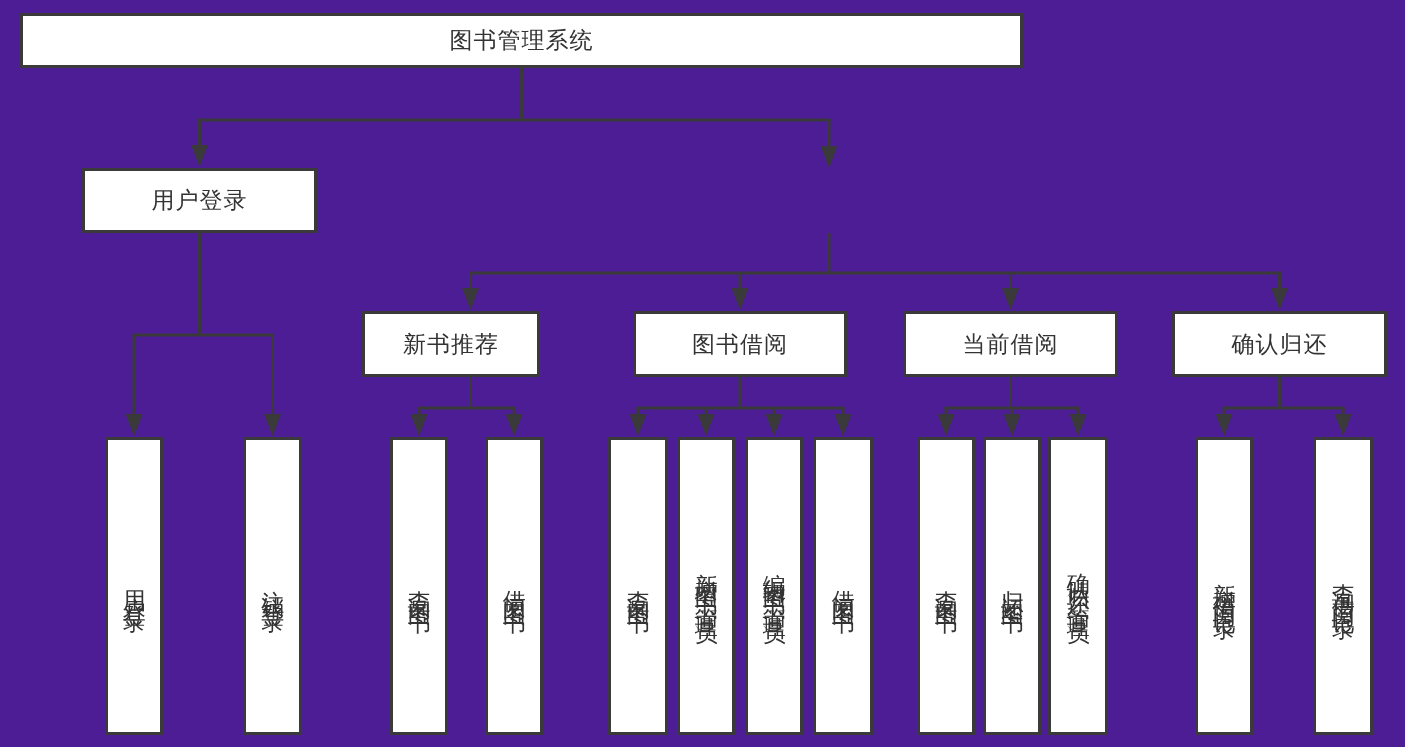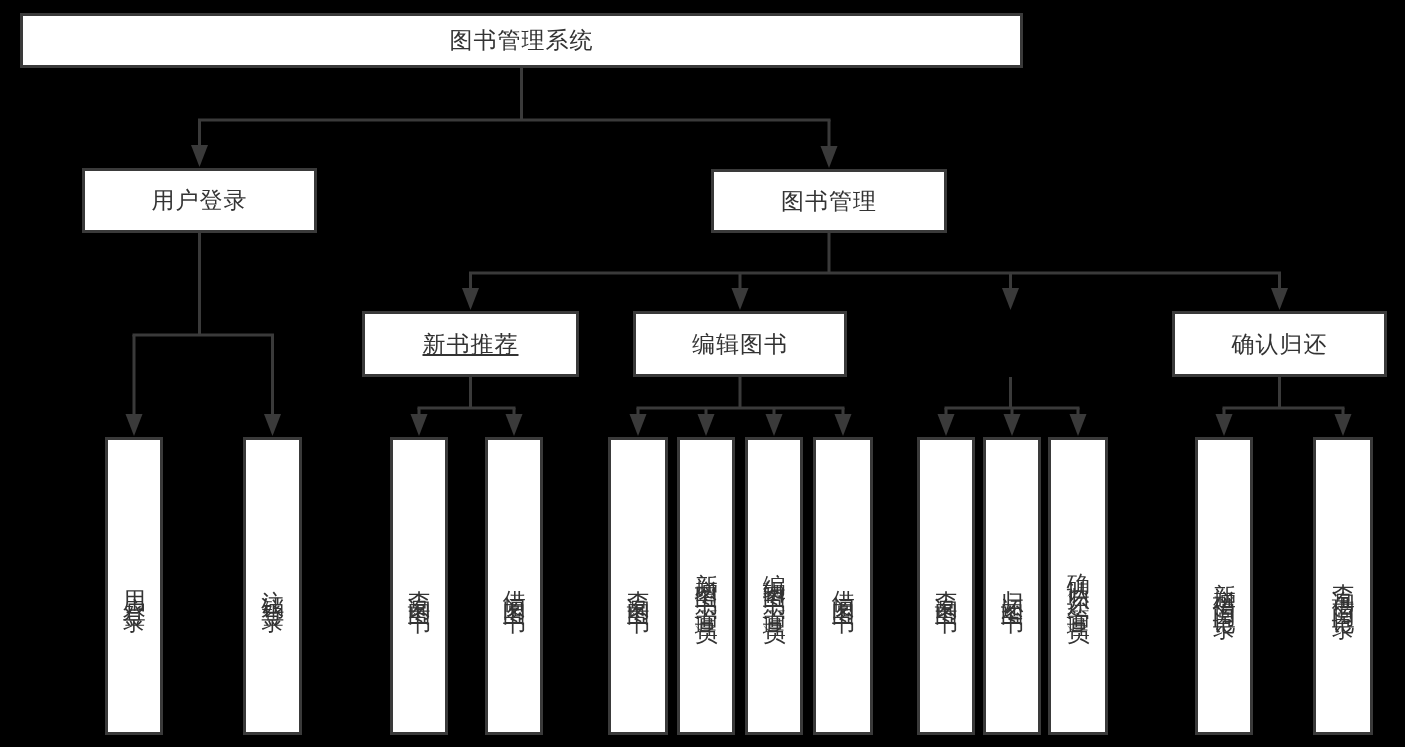--- a/index.html
+++ b/index.html
@@ -2,21 +2,21 @@
 <html><head>
 <meta charset="utf-8">
 <style>
   * { margin: 0; padding: 0; box-sizing: border-box; }
   html, body { background: #ffffff; }
   body { font-family: "Liberation Sans", "DejaVu Sans", sans-serif; }
   #stage {
     position: relative;
     width: 1405px;
     height: 747px;
-    background: #000000;
+    background: #4c1d95;
     overflow: hidden;
   }
   #connectors {
     position: absolute;
     left: 0; top: 0;
     width: 1405px; height: 747px;
   }
   .node {
     position: absolute;
     border: 3px solid #3a3a3a;
@@ -105,28 +105,28 @@
       <line x1="1343" y1="408" x2="1343" y2="421" stroke="#3a3a3a" stroke-width="3"></line>
       <polygon points="1343,436 1334.5,414 1351.5,414" fill="#3a3a3a"></polygon>
     </svg>
 
   <div class="node" style="left: 20px; top: 13px; width: 1003px; height: 55px; border-color: rgb(58, 58, 58); color: rgb(51, 51, 51);">
       <span class="label">图书管理系统</span>
     </div>
     <div class="node" style="left: 82px; top: 168px; width: 235px; height: 65px; border-color: rgb(58, 58, 58); color: rgb(51, 51, 51);">
       <span class="label">用户登录</span>
     </div>
-    <div class="node" style="left: 711px; top: 169px; width: 236px; height: 64px; border-color: rgb(58, 58, 58); color: rgb(51, 51, 51);">
-      <span class="label">图书管理</span>
-    </div>
-    <div class="node" style="left: 362px; top: 311px; width: 217px; height: 66px; border-color: rgb(58, 58, 58); color: rgb(51, 51, 51); text-decoration: underline;">
+    <div class="node" style="left: 362px; top: 311px; width: 178px; height: 66px; border-color: rgb(58, 58, 58); color: rgb(51, 51, 51);">
       <span class="label">新书推荐</span>
     </div>
     <div class="node" style="left: 633px; top: 311px; width: 214px; height: 66px; border-color: rgb(58, 58, 58); color: rgb(51, 51, 51);">
-      <span class="label">编辑图书</span>
+      <span class="label">图书借阅</span>
+    </div>
+    <div class="node" style="left: 903px; top: 311px; width: 215px; height: 66px; border-color: rgb(58, 58, 58); color: rgb(51, 51, 51);">
+      <span class="label">当前借阅</span>
     </div>
     <div class="node" style="left: 1172px; top: 311px; width: 215px; height: 66px; border-color: rgb(58, 58, 58); color: rgb(51, 51, 51);">
       <span class="label">确认归还</span>
     </div>
     <div class="node vertical" style="left: 105px; top: 437px; width: 58px; height: 298px; border-color: rgb(58, 58, 58); color: rgb(51, 51, 51);">
       <span class="label">用户登录</span>
     </div>
     <div class="node vertical" style="left: 243px; top: 437px; width: 59px; height: 298px; border-color: rgb(58, 58, 58); color: rgb(51, 51, 51);">
       <span class="label">注销登录</span>
     </div>

